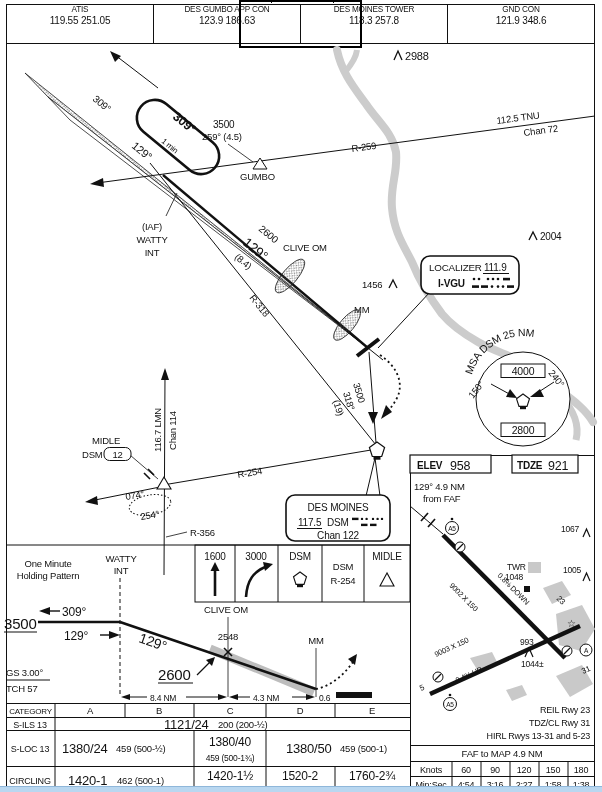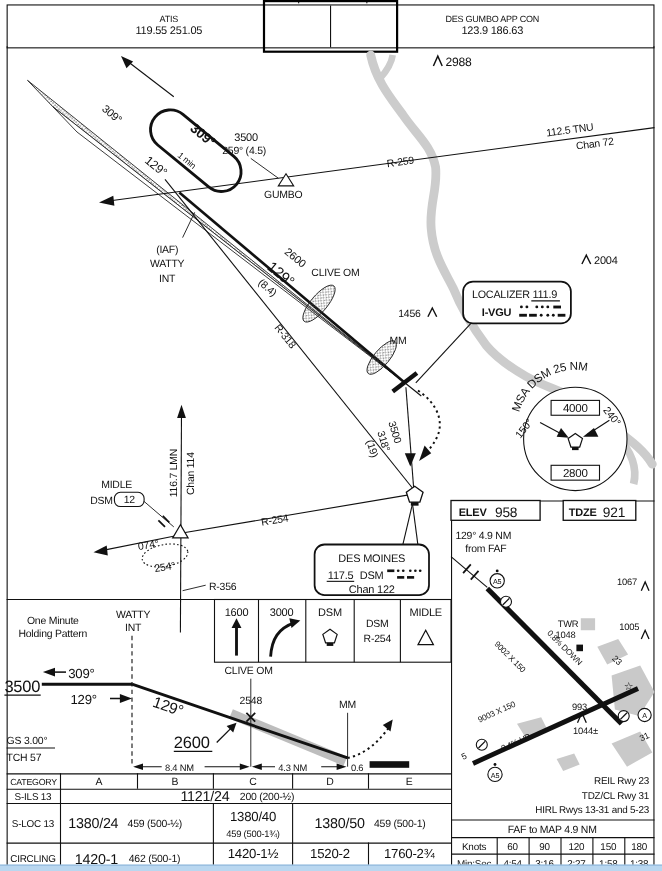--- a/index.html
+++ b/index.html
@@ -3,21 +3,21 @@
 <meta charset="utf-8">
 <style>
   html,body{margin:0;padding:0;background:#fff;}
   #chart{position:relative;width:602px;height:792px;background:#fff;overflow:hidden;
          font-family:"Liberation Sans",sans-serif;color:#111;}
   svg{position:absolute;left:0;top:0;}
   svg text{fill:#111;font-family:"Liberation Sans",sans-serif;letter-spacing:-0.2px;}
   .comm{position:absolute;left:6px;top:4px;width:587px;height:38px;display:flex;
         border:1px solid #111;}
   .comm-cell{flex:1;border-left:1px solid #111;display:flex;flex-direction:column;
-             align-items:center;justify-content:center;line-height:1.25;}
+             align-items:center;line-height:1.25;}
   .comm-cell:first-child{border-left:none;}
   .comm-label{font-size:8.2px;letter-spacing:-0.2px;white-space:nowrap;}
   .comm-freq{font-size:10px;font-weight:normal;letter-spacing:-0.2px;white-space:nowrap;}
   .tower-box{position:absolute;left:239px;top:0px;width:119px;height:44px;
              border:2.5px solid #000;pointer-events:none;}
   .frag{position:absolute;top:0;width:1px;height:3px;background:#111;}
   .bluebar{position:absolute;left:0;top:786px;width:602px;height:6px;
            background:#b9d7f0;border-top:1px solid #8fb7da;}
 </style>
 </head>
@@ -29,20 +29,28 @@
   <div class="frag" style="left:333px"></div>
 
   <div class="comm">
     <div class="comm-cell">
       <span class="comm-label">ATIS</span>
       <span class="comm-freq">119.55 251.05</span>
     </div>
     <div class="comm-cell">
       <span class="comm-label">DES GUMBO APP CON</span>
       <span class="comm-freq">123.9 186.63</span>
+    </div>
+    <div class="comm-cell">
+      <span class="comm-label">DES MOINES TOWER</span>
+      <span class="comm-freq">118.3 257.8</span>
+    </div>
+    <div class="comm-cell">
+      <span class="comm-label">GND CON</span>
+      <span class="comm-freq">121.9 348.6</span>
     </div>
   </div>
   <div class="tower-box"></div>
 
   <svg width="602" height="792" viewBox="0 0 602 792">
     <defs>
       <pattern id="stip" width="3.5" height="3.5" patternUnits="userSpaceOnUse">
         <circle cx="1" cy="1" r="0.65" fill="#555"></circle>
         <circle cx="2.7" cy="2.7" r="0.65" fill="#555"></circle>
       </pattern>

